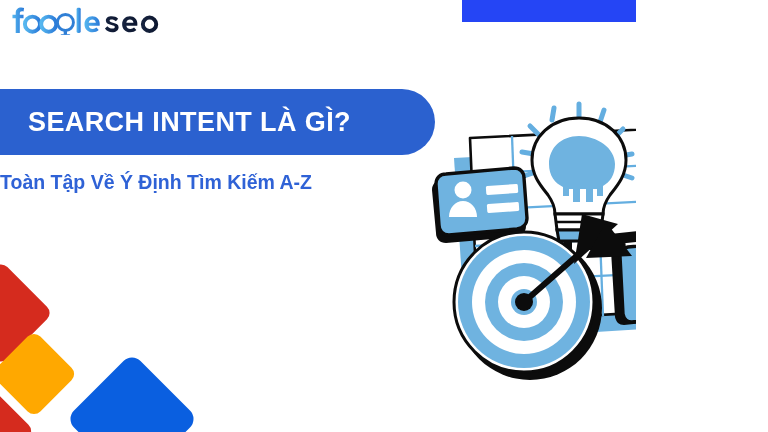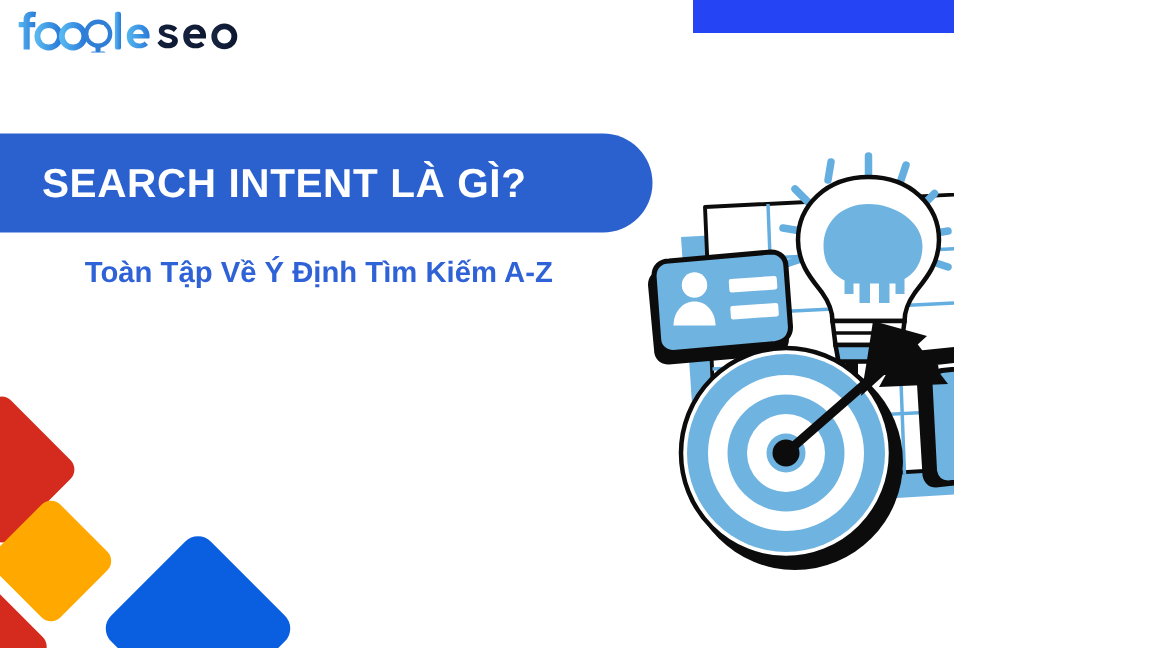--- a/index.html
+++ b/index.html
@@ -39,21 +39,20 @@
     font-size:27px;
     font-weight:bold;
     letter-spacing:0.4px;
     white-space:nowrap;
     line-height:1;
   }
 
   
   .subtitle{
     position:absolute;left:0px;top:168px;width:425px;
-    text-align:center;
     color:#2f62d6;
     font-size:19.5px;
     font-weight:bold;
     line-height:1.45;
   }
   .subtitle .ln{display:block;white-space:nowrap;}
 
   
   .shape{position:absolute;}
   .sq{border-radius:9px;}

